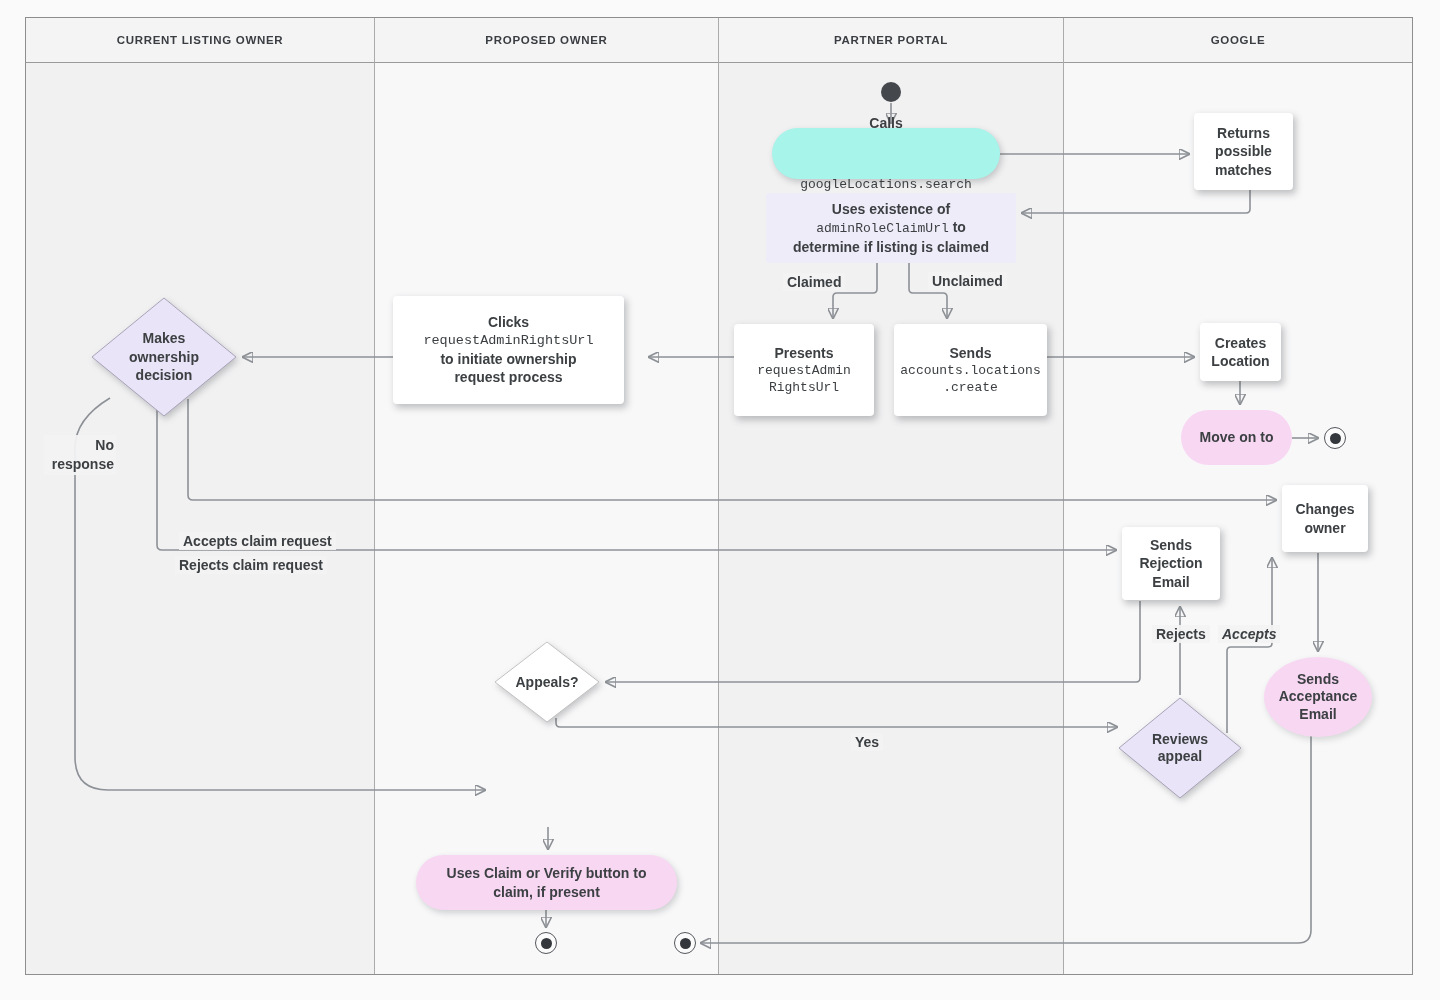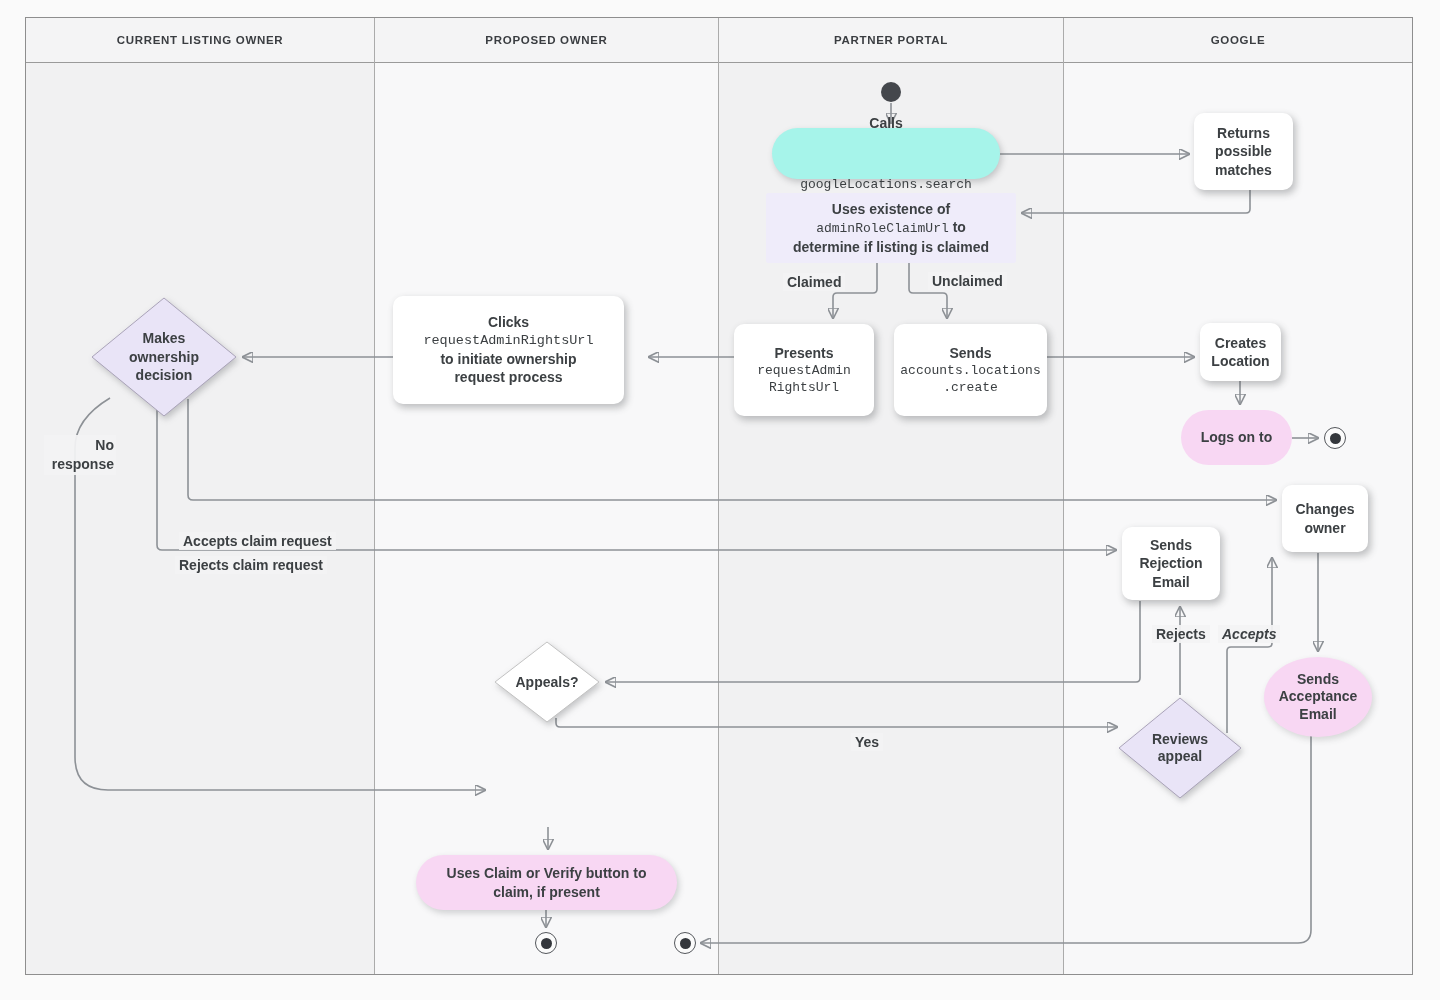--- a/index.html
+++ b/index.html
@@ -13,21 +13,21 @@
   .lane3{left:719px;width:345px;background:#F1F1F2;}
   .lane4{left:1064px;width:348px;background:#F8F8F9;}
   .hcell{position:absolute;top:18px;height:44px;display:flex;align-items:center;justify-content:center;
          background:#F4F4F5;font-weight:700;font-size:11.5px;letter-spacing:.7px;color:#3A3D41;}
   .hdr-sep{position:absolute;left:26px;top:62px;width:1386px;height:1px;background:#9A9A9A;}
   .lane-line{position:absolute;top:17px;height:958px;width:1px;background:#ABABAB;}
   .wires{position:absolute;left:0;top:0;width:1440px;height:1000px;pointer-events:none;}
   .wires path{fill:none;stroke:var(--c-line,#8D9196);stroke-width:1.6;}
   .node{position:absolute;box-sizing:border-box;display:flex;flex-direction:column;align-items:center;
         justify-content:center;text-align:center;font-size:14px;font-weight:700;line-height:1.32;}
-  .box{background:#FFFFFF;border-radius:10px;box-shadow:2.5px 3.5px 7px rgba(60,64,67,.30);}
+  .box{background:#FFFFFF;border-radius:4px;box-shadow:2.5px 3.5px 7px rgba(60,64,67,.30);}
   .pill-teal{background:var(--c-teal,#A6F4EA);border-radius:26px;box-shadow:2px 3px 6px rgba(60,64,67,.25);}
   .pill-pink{background:var(--c-pink,#F8D7F3);border-radius:28px;}
   .pill-shadow{box-shadow:2px 3px 6px rgba(60,64,67,.22);}
   .flat-purple{background:var(--c-lavender_box,#EFECFA);border-radius:2px;}
   .ellipse{border-radius:50%;background:var(--c-pink,#F8D7F3);box-shadow:2px 3px 6px rgba(60,64,67,.18);}
   .mono{font-family:"Liberation Mono","DejaVu Sans Mono",monospace;font-weight:400;font-size:13px;}
   .t{display:block;}
   .diamond svg{position:absolute;inset:0;overflow:visible;}
   .diamond .shape-lav{fill:var(--c-lavender_diamond,#E9E4F7);stroke:#A9A2B8;stroke-width:1;}
   .diamond .shape-white{fill:#FFFFFF;stroke:#C2C2C2;stroke-width:1;}
@@ -142,21 +142,21 @@
     <div class="dtext">
         <span class="mw110">Makes ownership decision</span>
       </div>
   </div>
 
   <div class="node box" style="left:1200px;top:323px;width:81px;height:58px;">
     <span class="t" style="max-width:70px;">Creates Location</span>
   </div>
 
   <div class="node pill-pink" style="left:1181px;top:410px;width:111px;height:55px;">
-    <span class="t">Logs on to</span>
+    <span class="t">Move on to</span>
   </div>
 
   <div class="end-node" style="left:1324px;top:427px;">
       <div class="dot"></div>
     </div>
 
   <div class="node box" style="left:1282px;top:485px;width:86px;height:67px;">
     <span class="t" style="max-width:70px;">Changes owner</span>
   </div>
 

